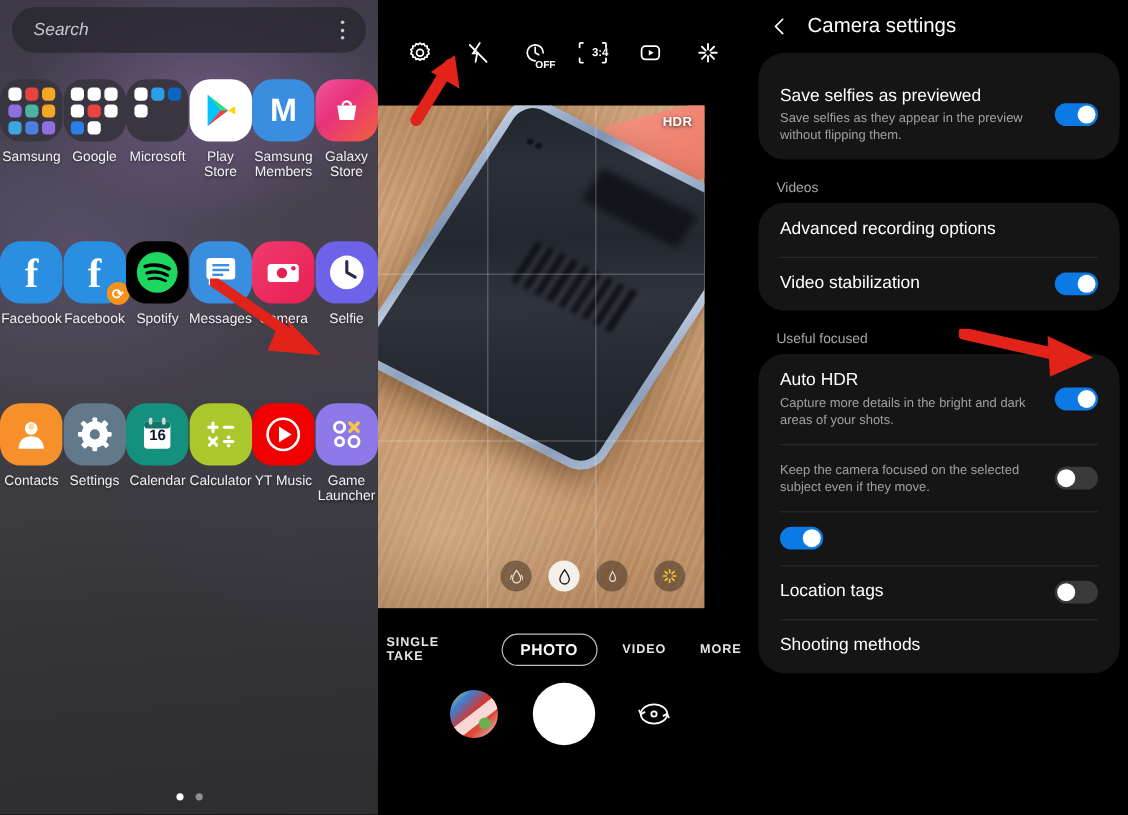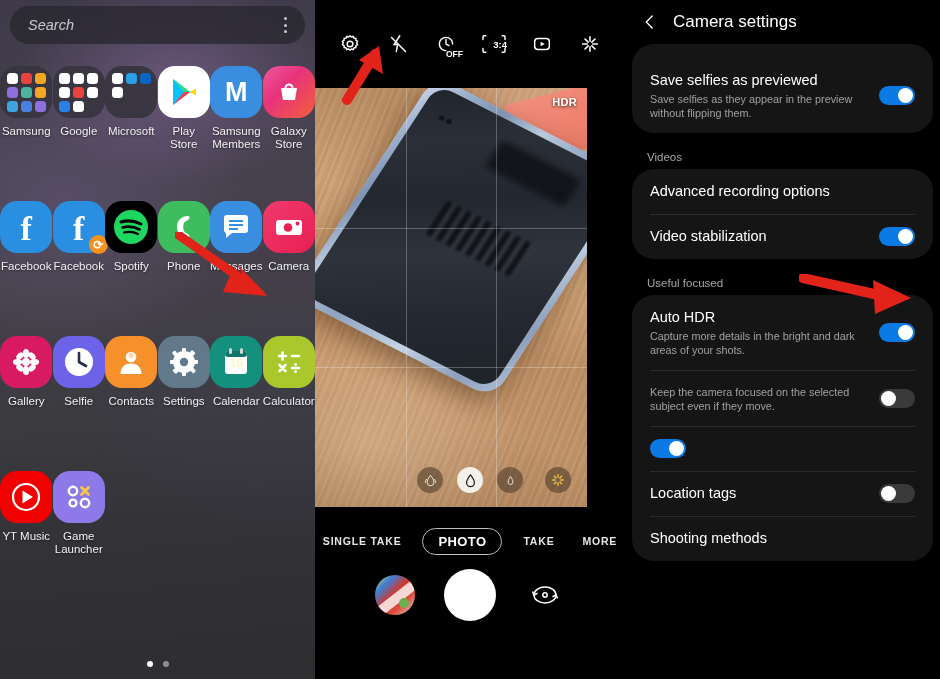--- a/index.html
+++ b/index.html
@@ -373,30 +373,20 @@
               <circle cx="21" cy="21" r="17" fill="#1ed760"></circle>
               <path d="M11 16 q10 -3 20 2" stroke="#000" stroke-width="3" fill="none" stroke-linecap="round"></path>
               <path d="M12.5 21.5 q9 -2.5 17 2" stroke="#000" stroke-width="2.6" fill="none" stroke-linecap="round"></path>
               <path d="M14 26.5 q7.5 -2 14 1.5" stroke="#000" stroke-width="2.2" fill="none" stroke-linecap="round"></path>
             </svg>
           </div>
         </div>
         <div class="applabel">Spotify</div>
       </div>
 
-      <div class="appcell">
-        <div class="iconbox">
-          <div class="squircle" style="background:#3ebd5e">
-            <svg width="24" height="26" viewBox="0 0 24 26">
-              <path d="M16 2 C8 2 5 8 5 13 C5 18 8 24 16 24 C17.5 24 18 22 17 21 C15 19 13 19 12 17 C11 15 11 11 12 9 C13 7 15 7 17 5 C18 4 17.5 2 16 2 Z" fill="#fff"></path>
-            </svg>
-          </div>
-        </div>
-        <div class="applabel">Phone</div>
-      </div>
 
       <div class="appcell">
         <div class="iconbox">
           <div class="squircle" style="background:#3a8ee0">
             <svg width="28" height="26" viewBox="0 0 28 26">
               <path d="M2 4 a3 3 0 0 1 3 -3 h18 a3 3 0 0 1 3 3 v12 a3 3 0 0 1 -3 3 h-13 l-6 5 v-5 a3 3 0 0 1 -2 -3 z" fill="#fff"></path>
               <rect x="7" y="6" width="14" height="2" fill="#3a8ee0"></rect>
               <rect x="7" y="10" width="14" height="2" fill="#3a8ee0"></rect>
               <rect x="7" y="14" width="9" height="2" fill="#3a8ee0"></rect>
             </svg>
@@ -411,40 +401,20 @@
             <svg width="30" height="24" viewBox="0 0 30 24">
               <rect x="2" y="5" width="26" height="15" rx="3" fill="#fff"></rect>
               <circle cx="14" cy="12.5" r="4.3" fill="#e81f52"></circle>
               <circle cx="23.5" cy="8.5" r="1.9" fill="#e81f52"></circle>
             </svg>
           </div>
         </div>
         <div class="applabel">Camera</div>
       </div>
 
-      <div class="appcell">
-        <div class="iconbox">
-          <div class="squircle" style="background:#d81b60">
-            <svg width="30" height="30" viewBox="0 0 30 30">
-              <g fill="#fff">
-                <circle cx="15" cy="15" r="4"></circle>
-                <ellipse cx="15" cy="6.5" rx="3.1" ry="4.6"></ellipse>
-                <ellipse cx="15" cy="23.5" rx="3.1" ry="4.6"></ellipse>
-                <ellipse cx="6.5" cy="15" rx="4.6" ry="3.1"></ellipse>
-                <ellipse cx="23.5" cy="15" rx="4.6" ry="3.1"></ellipse>
-                <ellipse cx="9" cy="9" rx="4.3" ry="2.9" transform="rotate(-45 9 9)"></ellipse>
-                <ellipse cx="21" cy="21" rx="4.3" ry="2.9" transform="rotate(-45 21 21)"></ellipse>
-                <ellipse cx="21" cy="9" rx="2.9" ry="4.3" transform="rotate(-45 21 9)"></ellipse>
-                <ellipse cx="9" cy="21" rx="2.9" ry="4.3" transform="rotate(-45 9 21)"></ellipse>
-              </g>
-            </svg>
-          </div>
-        </div>
-        <div class="applabel">Gallery</div>
-      </div>
 
       <div class="appcell">
         <div class="iconbox">
           <div class="squircle" style="background:#6c63e8">
             <svg width="34" height="34" viewBox="0 0 34 34">
               <circle cx="17" cy="17" r="14" fill="#fff"></circle>
               <path d="M17 8 v9 l7 4" stroke="#2b2b4a" stroke-width="2.6" fill="none" stroke-linecap="round" stroke-linejoin="round"></path>
             </svg>
           </div>
         </div>
@@ -490,21 +460,21 @@
 
       <div class="appcell">
         <div class="iconbox">
           <div class="squircle" style="background:#13907e">
             <svg width="28" height="30" viewBox="0 0 28 30">
               <rect x="3" y="4" width="22" height="23" rx="3" fill="#fff"></rect>
               <rect x="3" y="4" width="22" height="6" rx="3" fill="#0f7568"></rect>
               <rect x="7" y="1" width="3" height="6" rx="1.5" fill="#cfd8d6"></rect>
               <rect x="18" y="1" width="3" height="6" rx="1.5" fill="#cfd8d6"></rect>
             </svg>
-            <span style="position:absolute;left:0;right:0;top:21px;text-align:center;color:#fef9c3;font-size:12.5px;font-weight:700;line-height:1;">16</span>
+            <span style="position:absolute;left:0;right:0;top:21px;text-align:center;color:#0f172a;font-size:12.5px;font-weight:700;line-height:1;">16</span>
           </div>
         </div>
         <div class="applabel">Calendar</div>
       </div>
 
       <div class="appcell">
         <div class="iconbox">
           <div class="squircle" style="background:#aac82c">
             <svg width="30" height="28" viewBox="0 0 30 28">
               <g stroke="#fff" stroke-width="2.6" stroke-linecap="round">
@@ -656,21 +626,21 @@
         <svg width="16" height="16" viewBox="0 0 20 20" stroke="#f2c23c" stroke-width="1.8" stroke-linecap="round">
           <path d="M10 3.5 v3 M10 13.5 v3 M3.5 10 h3 M13.5 10 h3 M5.4 5.4 L7.5 7.5 M12.5 12.5 L14.6 14.6 M14.6 5.4 L12.5 7.5 M7.5 12.5 L5.4 14.6"></path>
         </svg>
       </span>
     </div>
 
     <div class="cam-bottom">
       <div class="modes">
         <span class="mode">SINGLE TAKE</span>
         <span class="mode active">PHOTO</span>
-        <span class="mode">TAKE</span>
+        <span class="mode">VIDEO</span>
         <span class="mode">MORE</span>
       </div>
       <div class="shutter-row">
         <span class="thumb">
           <span class="slash"></span>
             <span class="dotg"></span>
         </span>
         <span class="shutter"></span>
         <span class="flipcam">
           <svg width="34" height="30" viewBox="0 0 34 30" fill="none" stroke="#fff" stroke-width="1.5">

